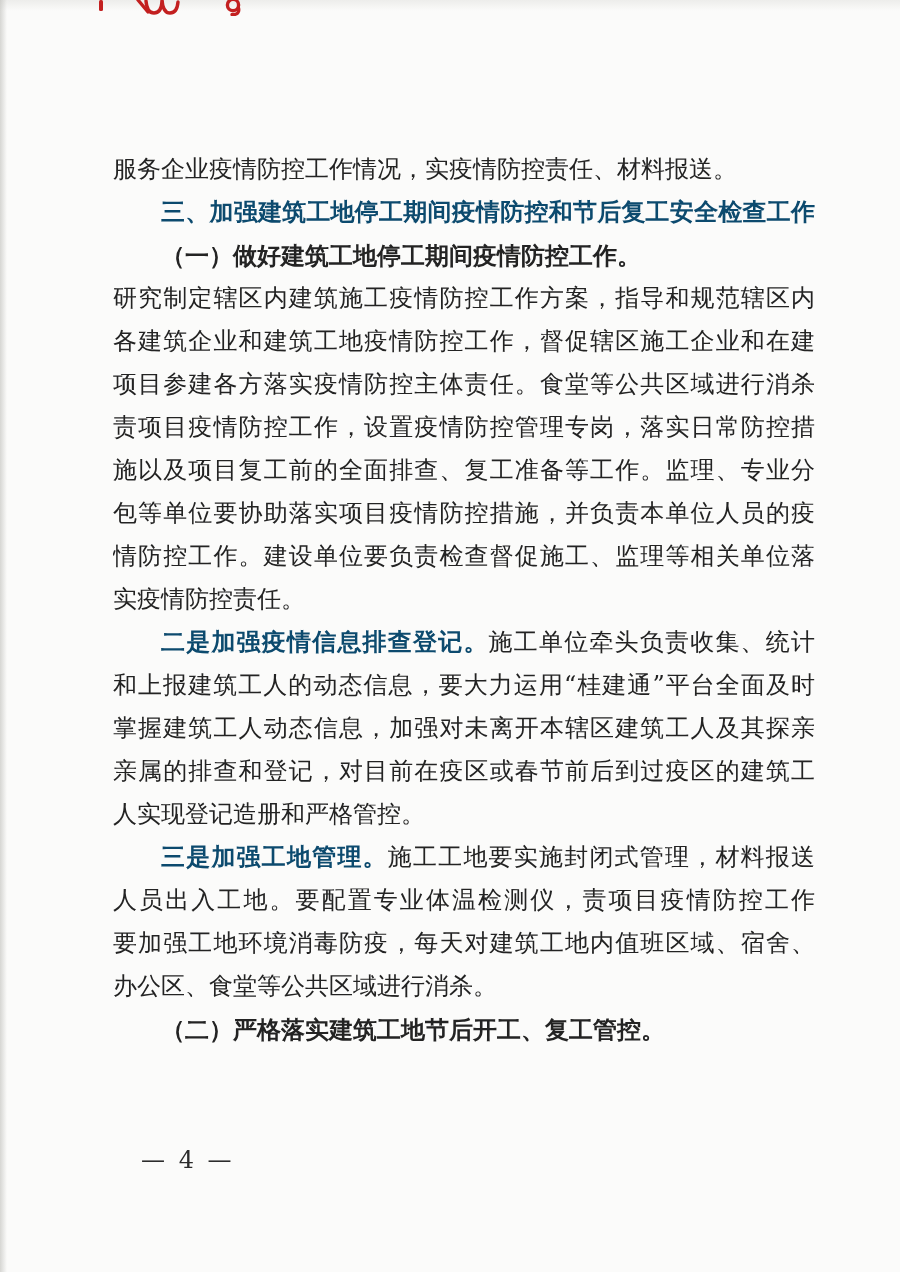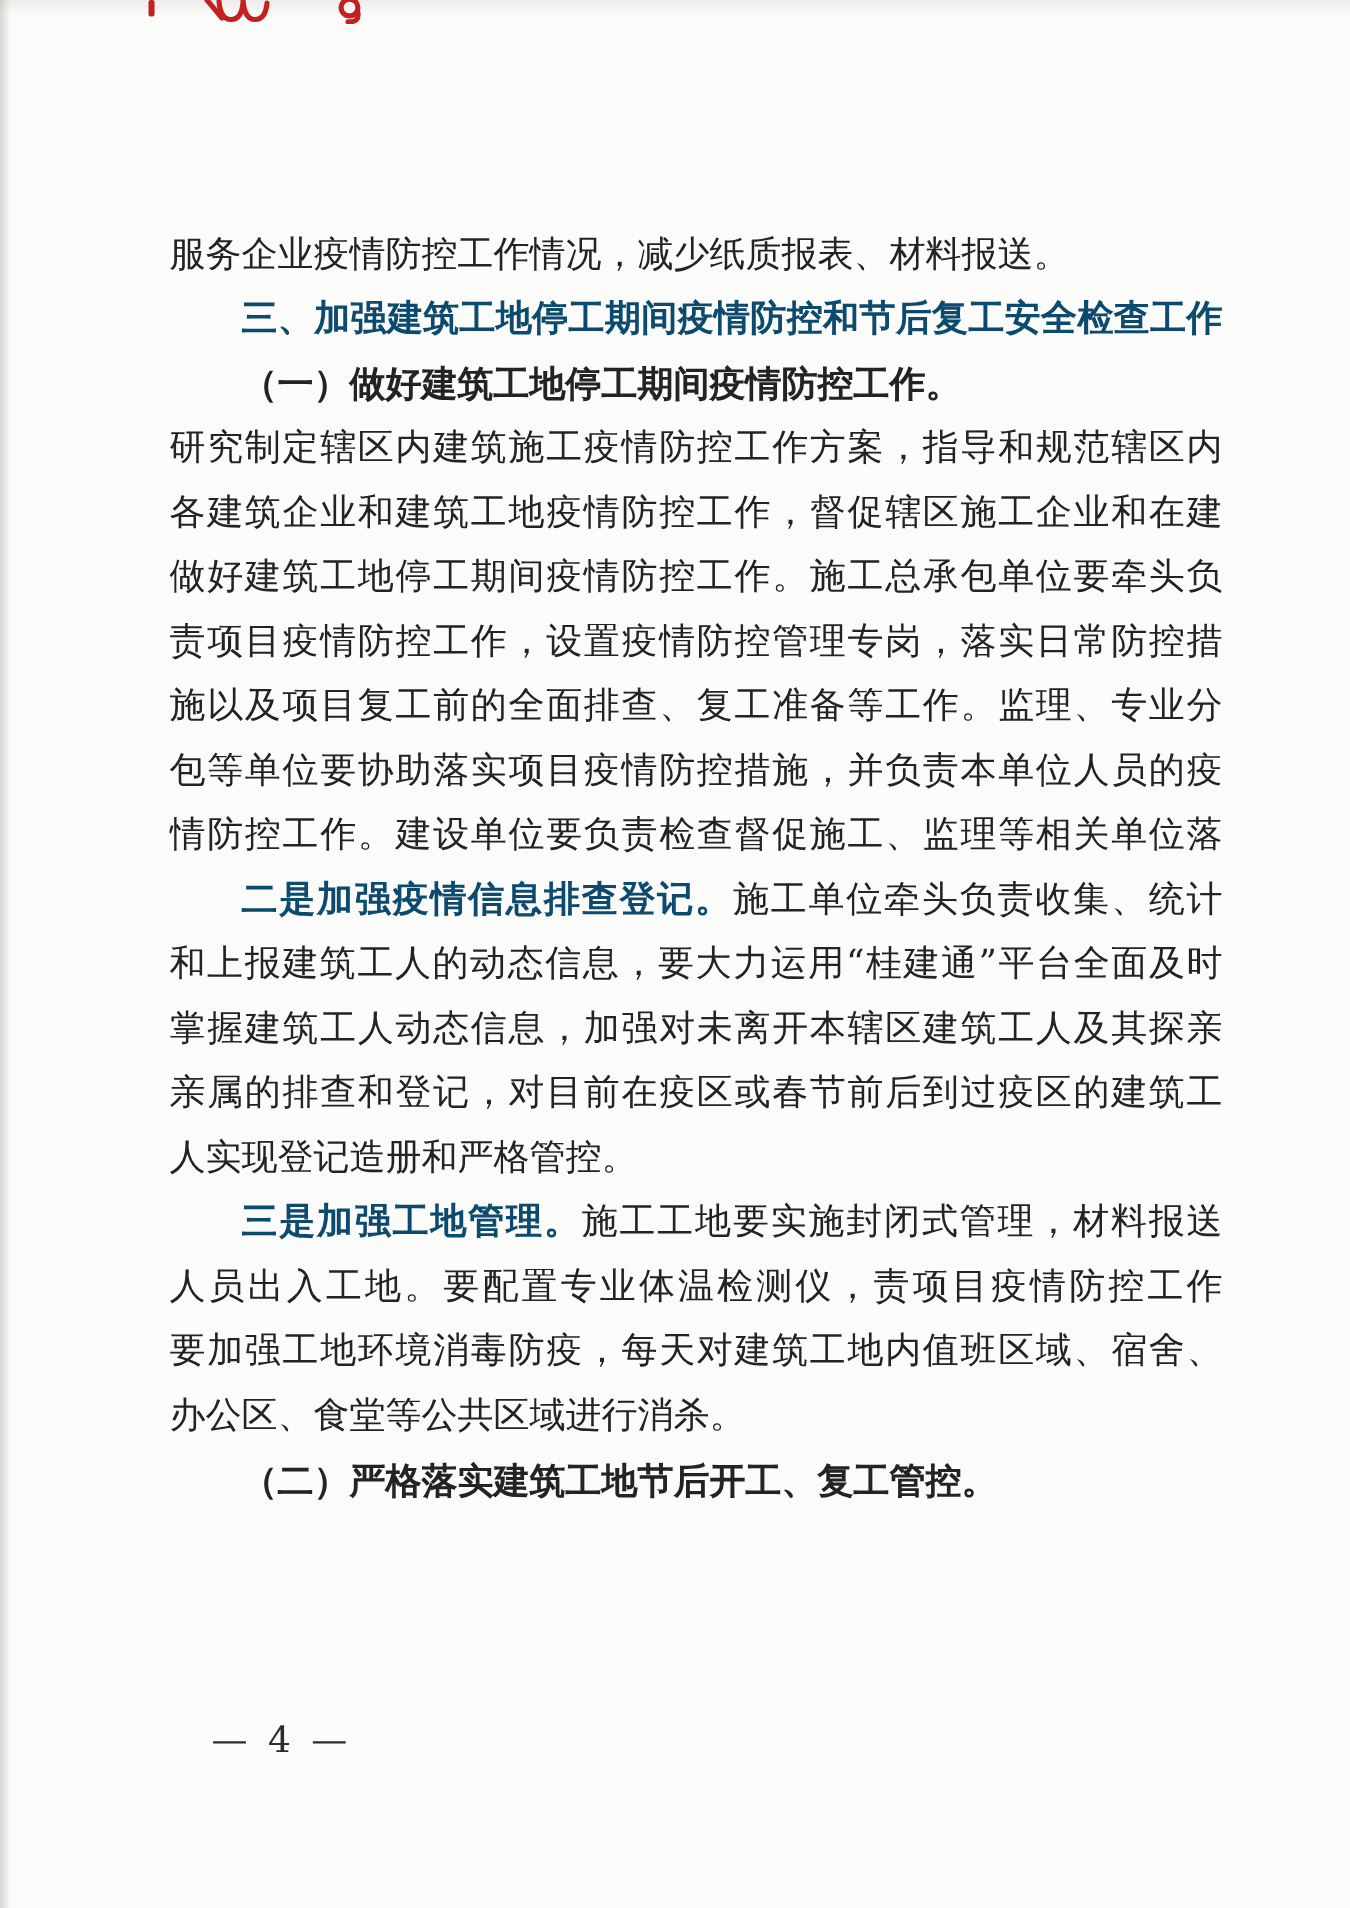--- a/index.html
+++ b/index.html
@@ -61,30 +61,31 @@
     <path d="M58,1 Q59,13 66,13 Q73,13 74,2"></path>
     <path d="M74,0 Q75,13 82,13 Q89,13 90,2"></path>
   </g>
   <g stroke="#c32020" stroke-width="3.4" fill="none" stroke-linecap="round">
     <circle cx="145" cy="5" r="5.6"></circle>
     <path d="M150.5,8 Q152,15 144,14.5"></path>
   </g>
 </svg>
 
 <div id="doc">
-    <div class="line body"><span>服务企业疫情防控工作情况，减少纸质报表、材料报送。</span></div>
+    <div class="line body"><span>服务企业疫情防控工作情况，实疫情防控责任、材料报送。</span></div>
     <div class="line heading indent just"><span class="b">三、加强建筑工地停工期间疫情防控和节后复工安全检查工作</span></div>
     <div class="line subheading indent"><span>（一）做好建筑工地停工期间疫情防控工作。</span></div>
     <div class="line body just"><span>研究制定辖区内建筑施工疫情防控工作方案，指导和规范辖区内</span></div>
     <div class="line body just"><span>各建筑企业和建筑工地疫情防控工作，督促辖区施工企业和在建</span></div>
-    <div class="line body just"><span>做好建筑工地停工期间疫情防控工作。施工总承包单位要牵头负</span></div>
+    <div class="line body just"><span>项目参建各方落实疫情防控主体责任。食堂等公共区域进行消杀</span></div>
     <div class="line body just"><span>责项目疫情防控工作，设置疫情防控管理专岗，落实日常防控措</span></div>
     <div class="line body just"><span>施以及项目复工前的全面排查、复工准备等工作。监理、专业分</span></div>
     <div class="line body just"><span>包等单位要协助落实项目疫情防控措施，并负责本单位人员的疫</span></div>
     <div class="line body just"><span>情防控工作。建设单位要负责检查督促施工、监理等相关单位落</span></div>
+    <div class="line body"><span>实疫情防控责任。</span></div>
     <div class="line body indent just"><span class="b">二是加强疫情信息排查登记。</span><span>施工单位牵头负责收集、统计</span></div>
     <div class="line body just"><span>和上报建筑工人的动态信息，要大力运用“桂建通”平台全面及时</span></div>
     <div class="line body just"><span>掌握建筑工人动态信息，加强对未离开本辖区建筑工人及其探亲</span></div>
     <div class="line body just"><span>亲属的排查和登记，对目前在疫区或春节前后到过疫区的建筑工</span></div>
     <div class="line body"><span>人实现登记造册和严格管控。</span></div>
     <div class="line body indent just"><span class="b">三是加强工地管理。</span><span>施工工地要实施封闭式管理，材料报送</span></div>
     <div class="line body just"><span>人员出入工地。要配置专业体温检测仪，责项目疫情防控工作</span></div>
     <div class="line body just"><span>要加强工地环境消毒防疫，每天对建筑工地内值班区域、宿舍、</span></div>
     <div class="line body"><span>办公区、食堂等公共区域进行消杀。</span></div>
     <div class="line subheading indent"><span>（二）严格落实建筑工地节后开工、复工管控。</span></div>

